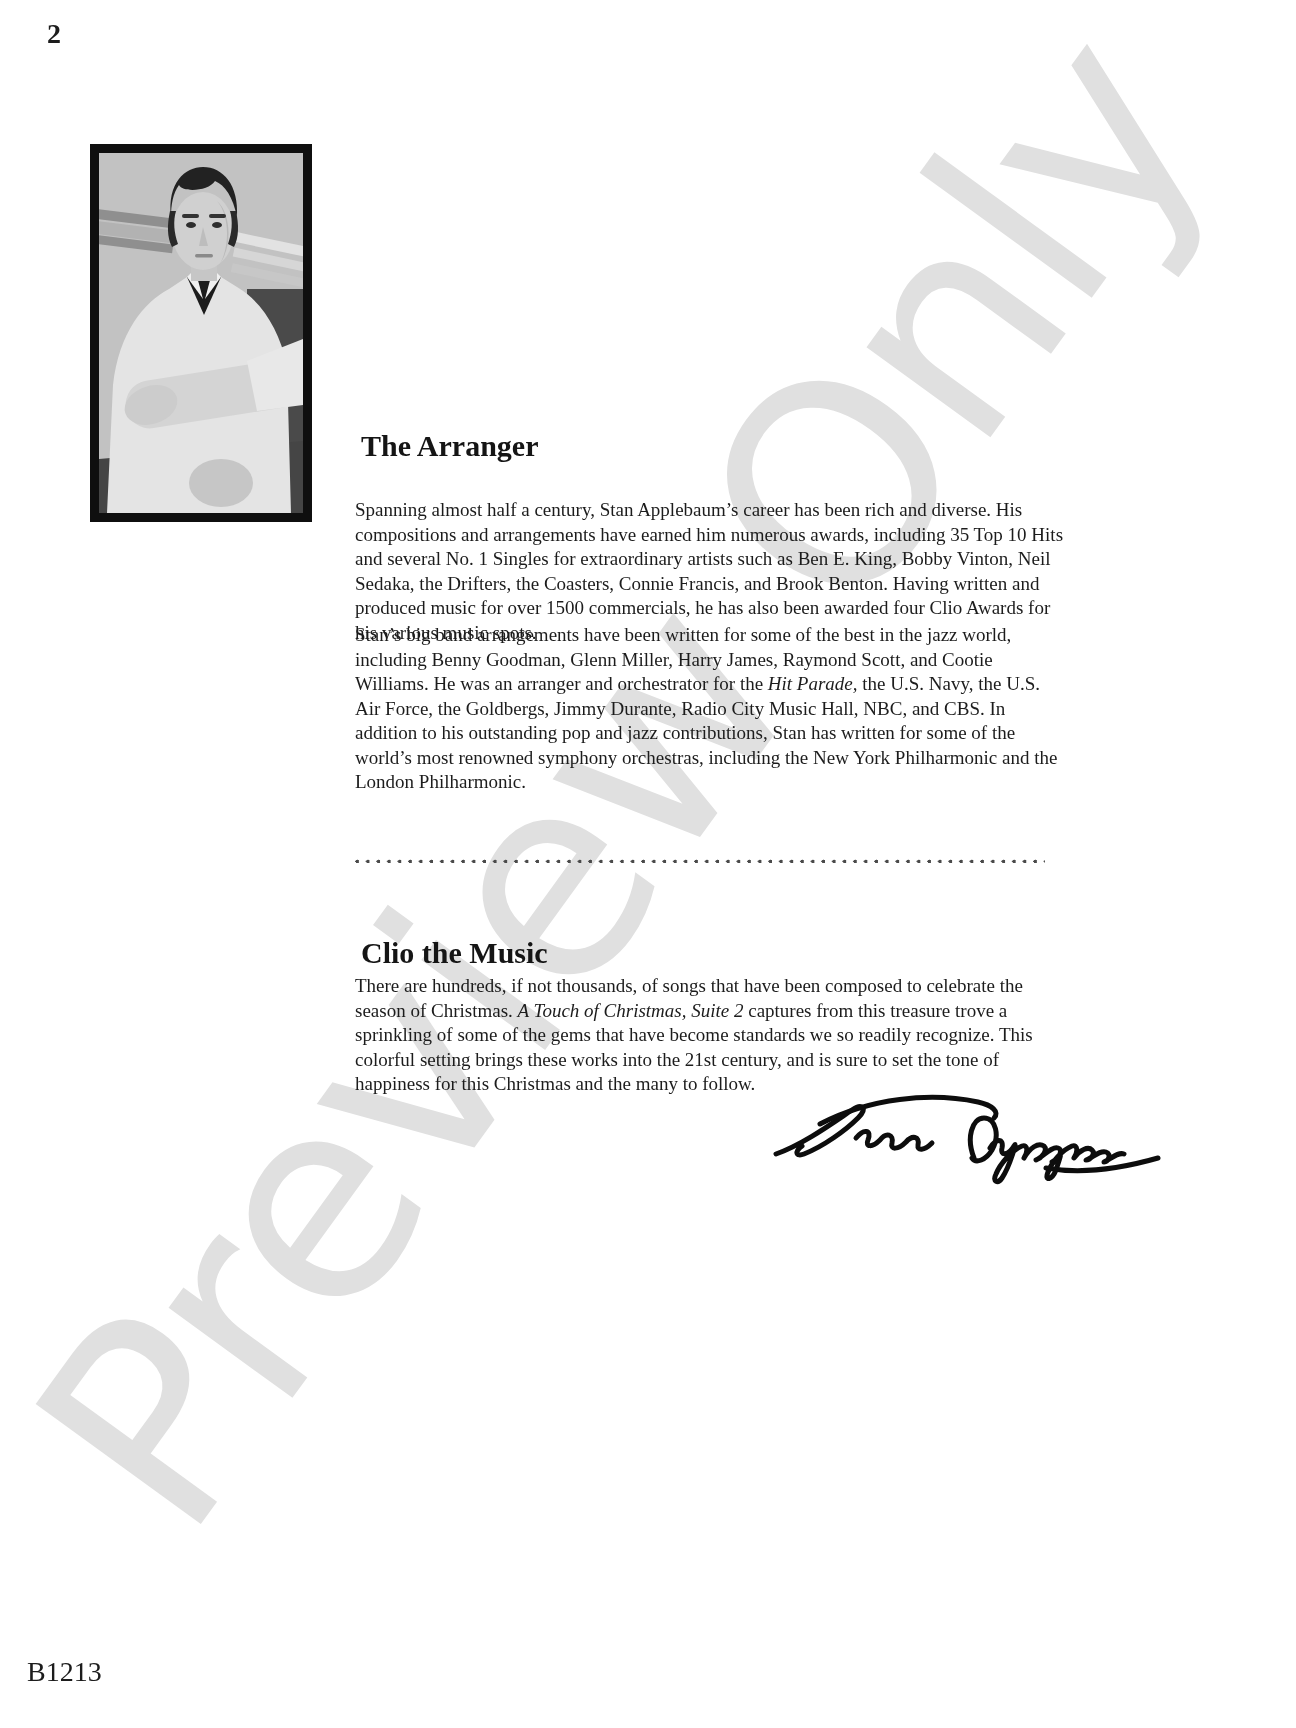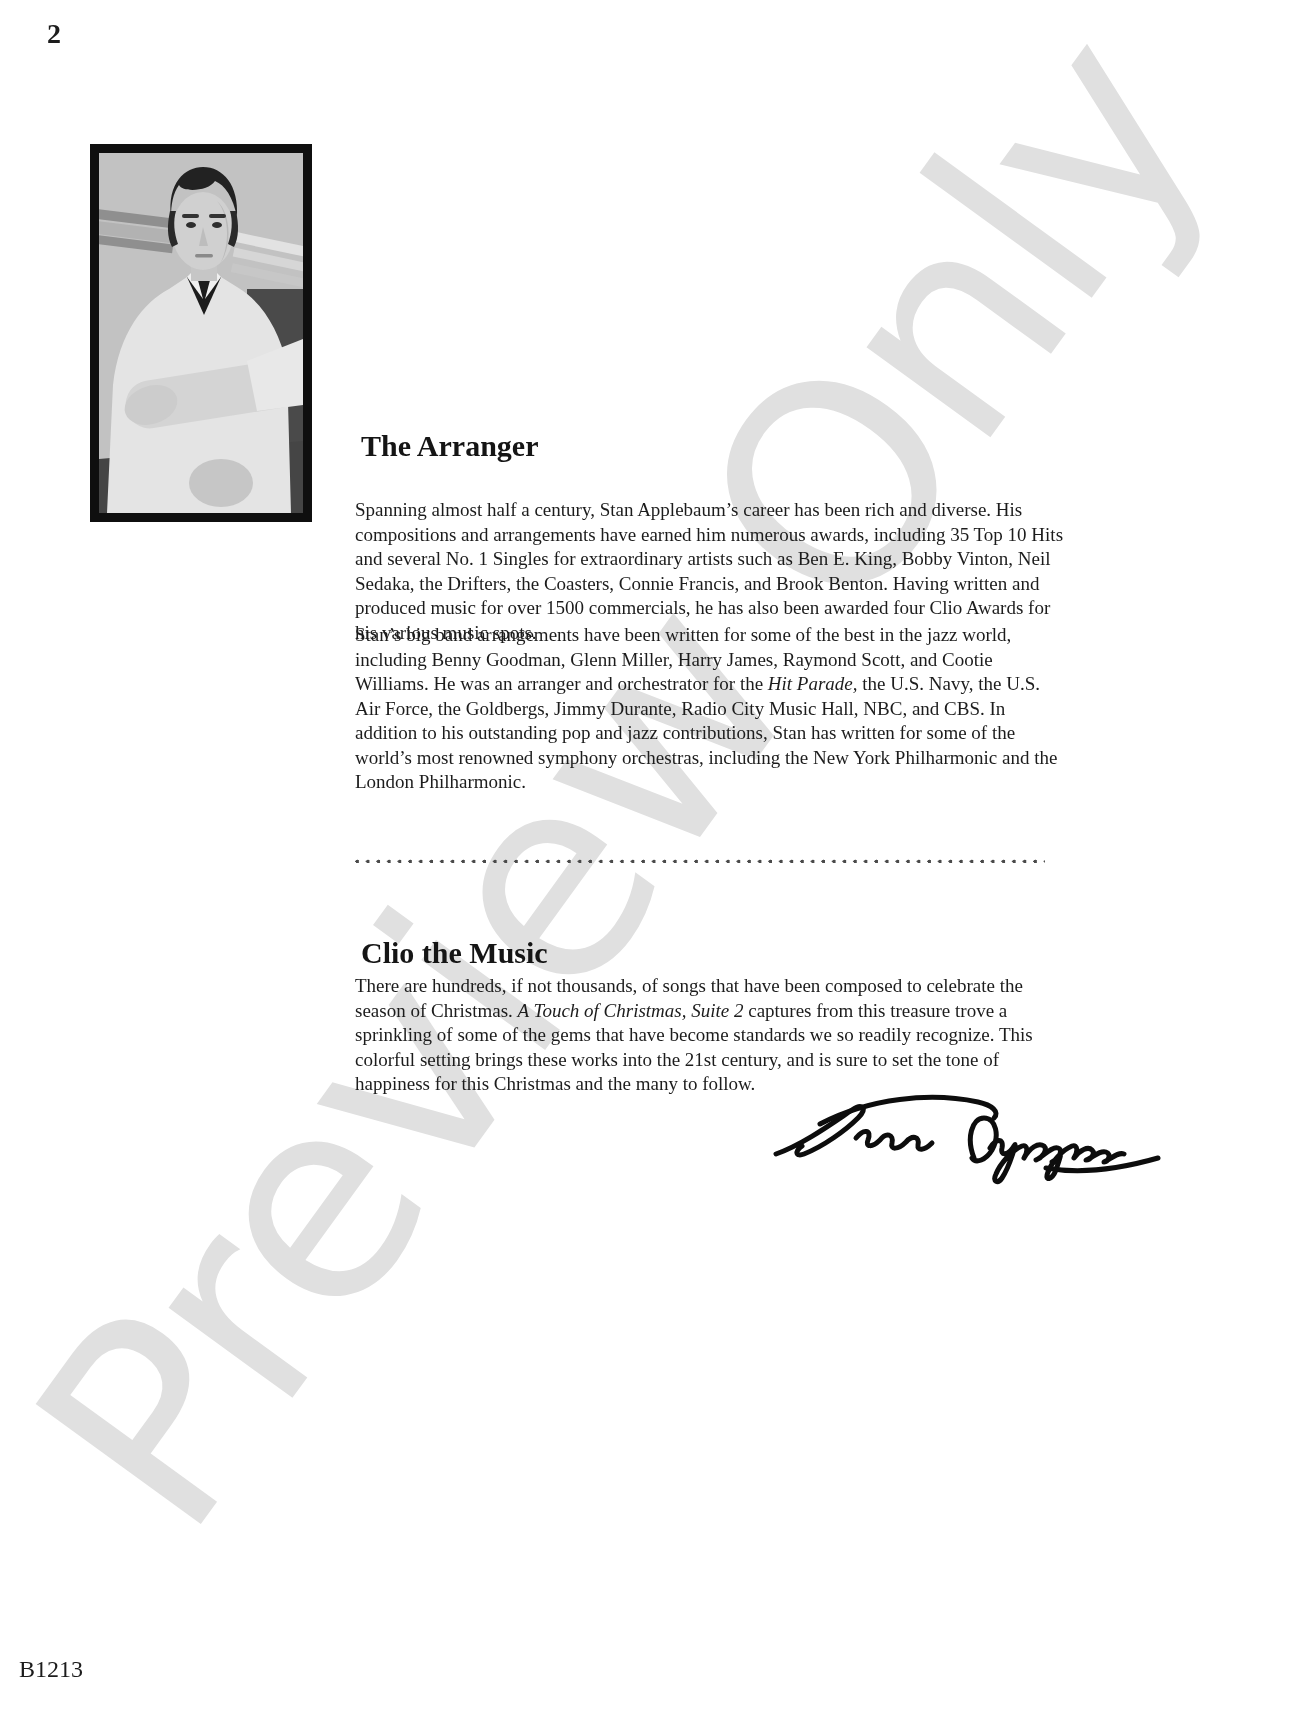--- a/index.html
+++ b/index.html
@@ -74,22 +74,22 @@
     background-repeat: repeat-x;
   }
 
   .signature {
     position: absolute; left: 760px; top: 1086px;
     width: 404px; height: 100px;
   }
   .signature svg { display: block; width: 404px; height: 100px; }
 
   .footer-code {
-    position: absolute; left: 19px; top: 1656px;
-    font-size: 24px;
+    position: absolute; left: 27px; top: 1656px;
+    font-size: 28px;
   }
 </style>
 </head>
 <body>
 
 <div class="page">
 
   <div class="watermark">Preview Only</div>
 
   <div class="content-layer">

